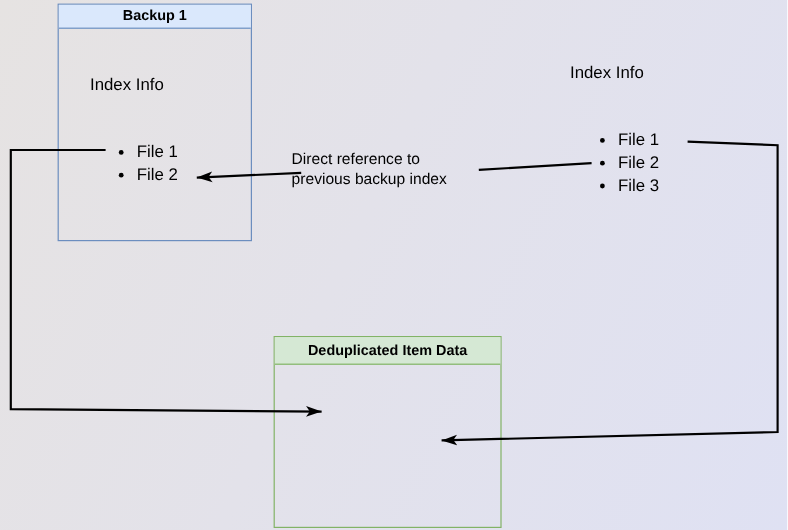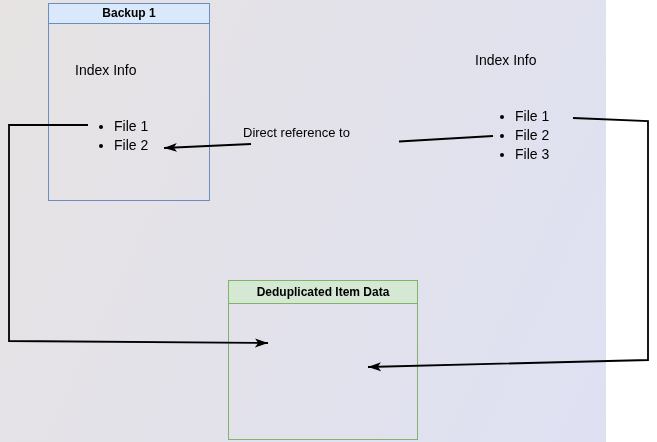--- a/index.html
+++ b/index.html
@@ -3,21 +3,21 @@
 <meta charset="utf-8">
 <style>
   html,body{margin:0;padding:0;}
   body{
     width:657px;height:442px;
     font-family:"Liberation Sans","DejaVu Sans",sans-serif;
     color:#000;
     overflow:hidden;
   }
   #canvas{
-    position:relative;width:606px;height:442px;
+    position:relative;width:656px;height:442px;
     background:linear-gradient(115deg,#e6e3e2 0%,#e3e2ea 45%,#dfe1f3 100%);
   }
   .node{
     position:absolute;
     background:transparent;
     box-sizing:border-box;
   }
   .node.blue{border:1.5px solid #6c8ebf;}
   .node.green{border:1.5px solid #82b366;}
   .node-header{
@@ -86,20 +86,21 @@
   </ul>
 
   <div class="node green" style="left:228px;top:280px;width:190px;height:160px;">
     <div class="node-header">
       <span>Deduplicated Item Data</span>
     </div>
   </div>
 
   <div class="annotation">
     <div>Direct reference to</div>
+    <div>previous backup index</div>
   </div>
 
   <svg id="arrow-layer" width="657" height="442" viewBox="0 0 657 442">
     <defs>
       <marker id="arrowhead" markerUnits="userSpaceOnUse" markerWidth="14" markerHeight="10" refX="13" refY="5" orient="auto">
         <path d="M 0 0.5 L 13 5 L 0 9.5 L 3.2 5 Z" fill="#000000"></path>
       </marker>
     </defs>
 
     <path d="M 88 125 L 9 125 L 9 341 L 268 343" fill="none" stroke-width="1.8" marker-end="url(#arrowhead)" stroke="#000000"></path>

